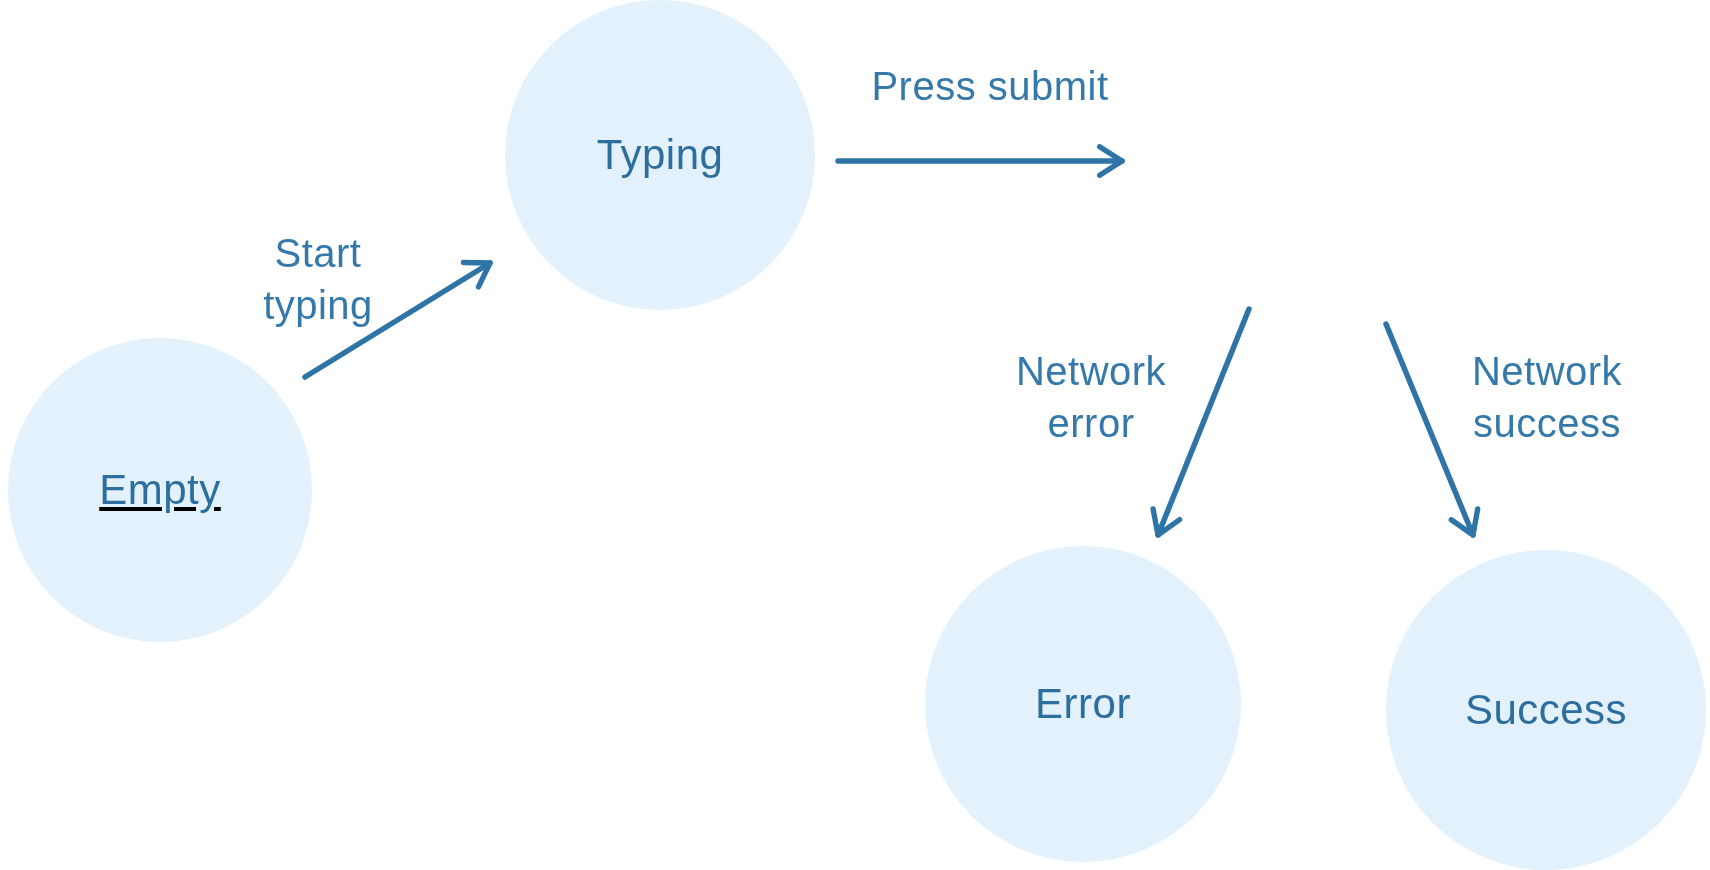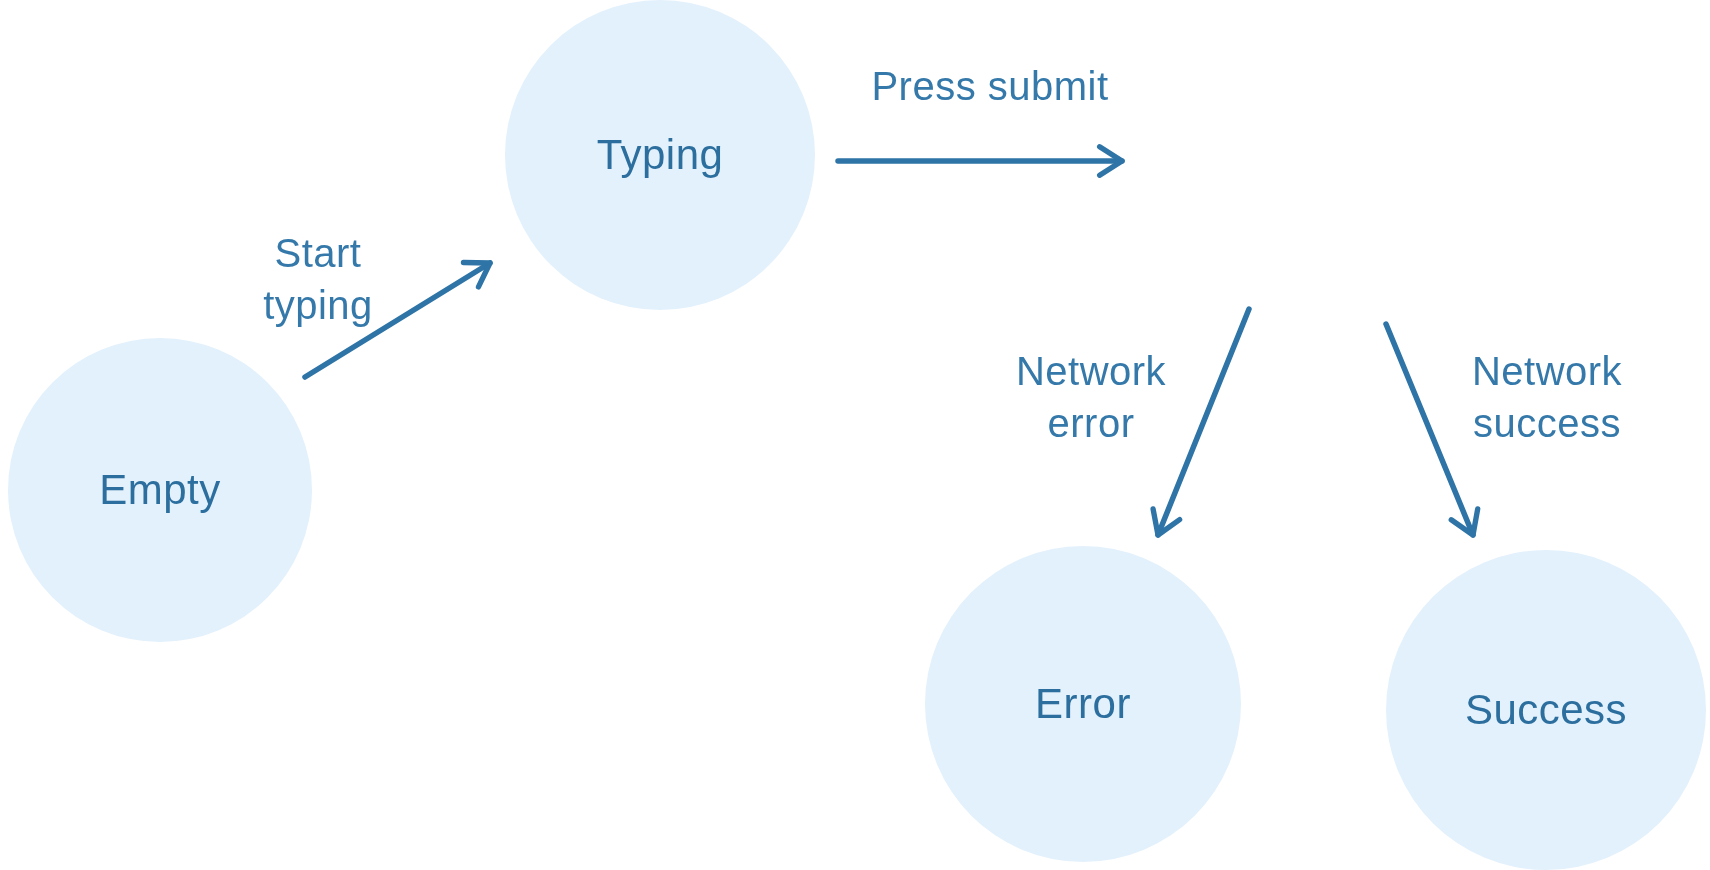--- a/index.html
+++ b/index.html
@@ -76,21 +76,21 @@
       <marker id="arrowhead" viewBox="0 0 12 12" refX="9.5" refY="6" markerWidth="6.5" markerHeight="6.5" orient="auto">
         <path d="M2 1.2 L9.5 6 L2 10.8" stroke-width="1.8"></path>
       </marker>
     </defs>
     <line class="edge-line" x1="305" y1="377" x2="490" y2="263"></line>
     <line class="edge-line" x1="838" y1="161" x2="1122" y2="161"></line>
     <line class="edge-line" x1="1249" y1="309" x2="1158" y2="535"></line>
     <line class="edge-line" x1="1386" y1="324" x2="1473" y2="535"></line>
   </svg>
 
-  <div class="state-node" style="left: 8px; top: 338px; width: 304px; height: 304px;">
+  <div class="state-node" style="left: 8px; top: 338px; width: 304px; height: 304px; text-decoration: underline;">
     <span class="node-label">Empty</span>
   </div>
 
   <div class="state-node" style="left: 505px; top: 0px; width: 310px; height: 310px;">
     <span class="node-label">Typing</span>
   </div>
 
 
   <div class="state-node" style="left: 925px; top: 546px; width: 316px; height: 316px;">
     <span class="node-label">Error</span>

